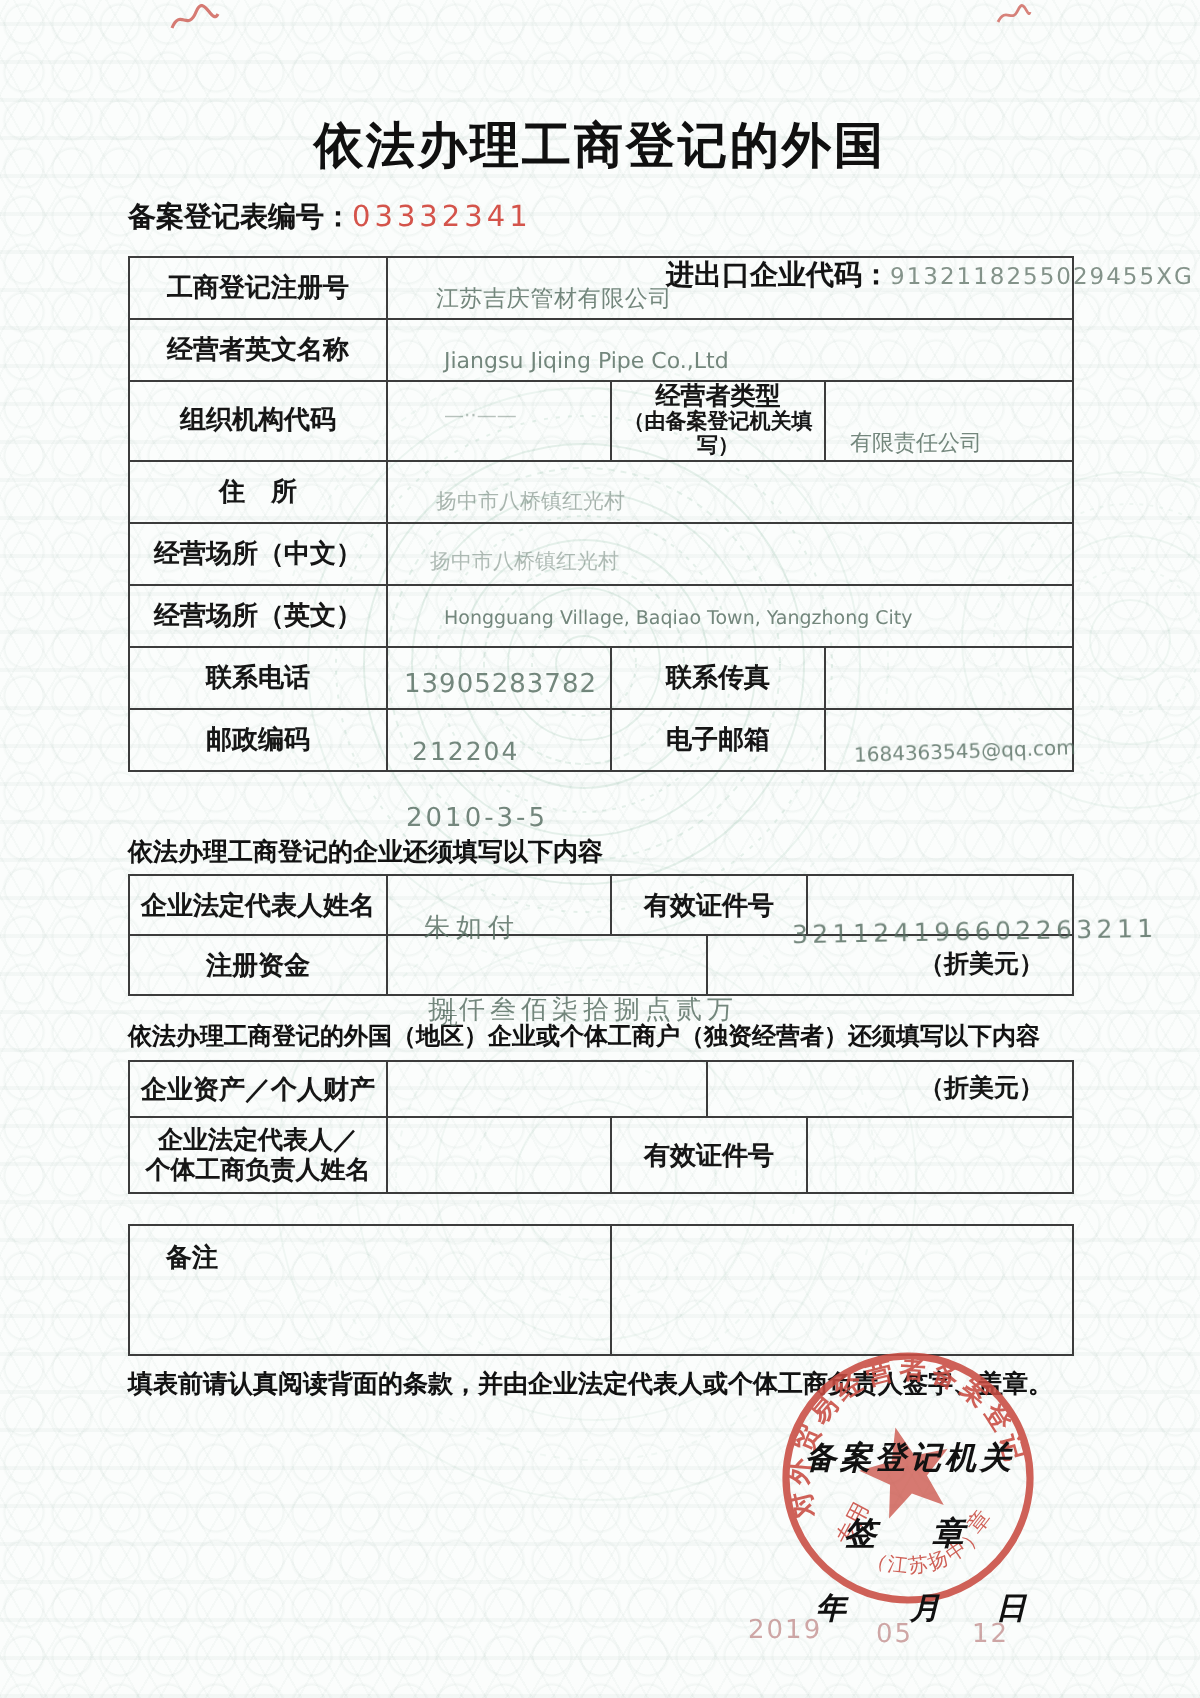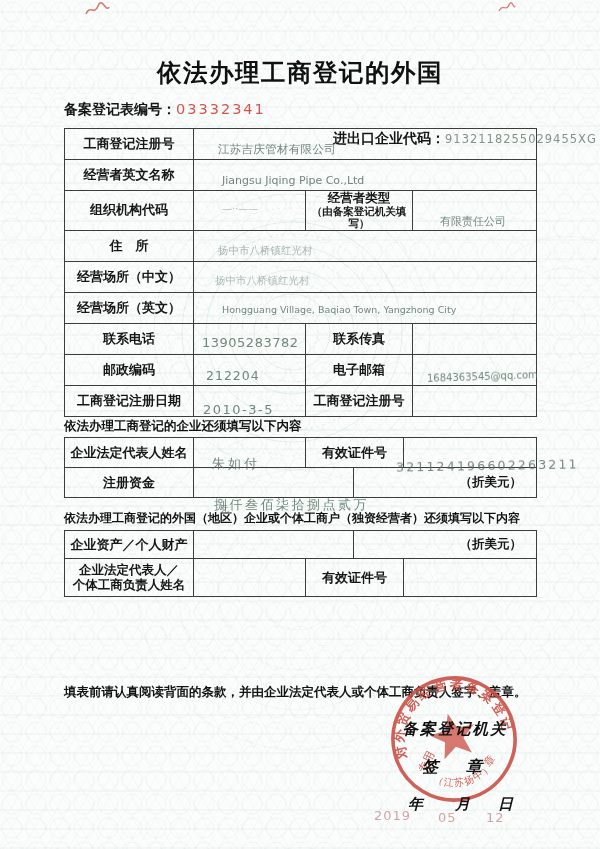--- a/index.html
+++ b/index.html
@@ -137,26 +137,20 @@
       <td></td>
       <td>联系传真</td>
       <td></td>
     </tr>
     <tr style="height:31px">
       <td>邮政编码</td>
       <td></td>
       <td>电子邮箱</td>
       <td></td>
     </tr>
-    <tr style="height:31px">
-      <td>工商登记注册日期</td>
-      <td></td>
-      <td>工商登记注册号</td>
-      <td></td>
-    </tr>
   </tbody>
     </table>
 
   <div class="sec-h" style="left:64px;top:418px;">依法办理工商登记的企业还须填写以下内容</div>
   <table class="ft" style="left:64px;top:437px;width:472px;">
     <colgroup>
         <col style="width:129px">
         <col style="width:112px">
         <col style="width:48px">
         <col style="width:50px">
@@ -197,25 +191,37 @@
         <div>企业法定代表人／</div>
         <div>个体工商负责人姓名</div>
       </td>
       <td></td>
       <td colspan="2">有效证件号</td>
       <td></td>
     </tr>
   </tbody>
     </table>
 
+  <table class="ft" style="left:64px;top:612px;width:472px;">
+    <colgroup>
+        <col style="width:241px">
+        <col style="width:231px">
+      </colgroup>
+    <tbody>
+        <tr style="height:65px">
+      <td class="topleft">备注</td>
+      <td></td>
+    </tr>
+  </tbody>
+    </table>
 
   <div class="pv" style="left:218px;top:142px;font-size:11.5px;letter-spacing:0.3px;">江苏吉庆管材有限公司</div>
   <div class="pv" style="left:222px;top:174px;font-size:11px;">Jiangsu Jiqing Pipe Co.,Ltd</div>
   <div class="pv" style="left:222px;top:203px;font-size:10px;opacity:0.5;">—··——</div>
-  <div class="pv" style="left:440px;top:214px;font-size:11px;">有限责任公司</div>
+  <div class="pv" style="left:425px;top:214px;font-size:11px;">有限责任公司</div>
   <div class="pv" style="left:218px;top:244px;font-size:10.5px;opacity:0.6;">扬中市八桥镇红光村</div>
   <div class="pv" style="left:215px;top:274px;font-size:10.5px;opacity:0.55;">扬中市八桥镇红光村</div>
   <div class="pv" style="left:222px;top:304px;font-size:9.5px;">Hongguang Village, Baqiao Town, Yangzhong City</div>
   <div class="pv" style="left:202px;top:335px;font-size:13px;letter-spacing:0.5px;">13905283782</div>
   <div class="pv" style="left:206px;top:368px;font-size:12.5px;letter-spacing:1px;">212204</div>
   <div class="pv" style="left:427px;top:371px;font-size:10px;transform:rotate(-2deg);">1684363545@qq.com</div>
   <div class="pv" style="left:203px;top:402px;font-size:13px;letter-spacing:1.5px;">2010-3-5</div>
   <div class="pv" style="left:212px;top:455px;font-size:13px;letter-spacing:3px;">朱如付</div>
   <div class="pv" style="left:396px;top:458px;font-size:12.5px;letter-spacing:2.2px;transform:rotate(-1deg);">321124196602263211</div>
   <div class="pv" style="left:214px;top:496px;font-size:13px;letter-spacing:2.5px;">捌仟叁佰柒拾捌点贰万</div>

